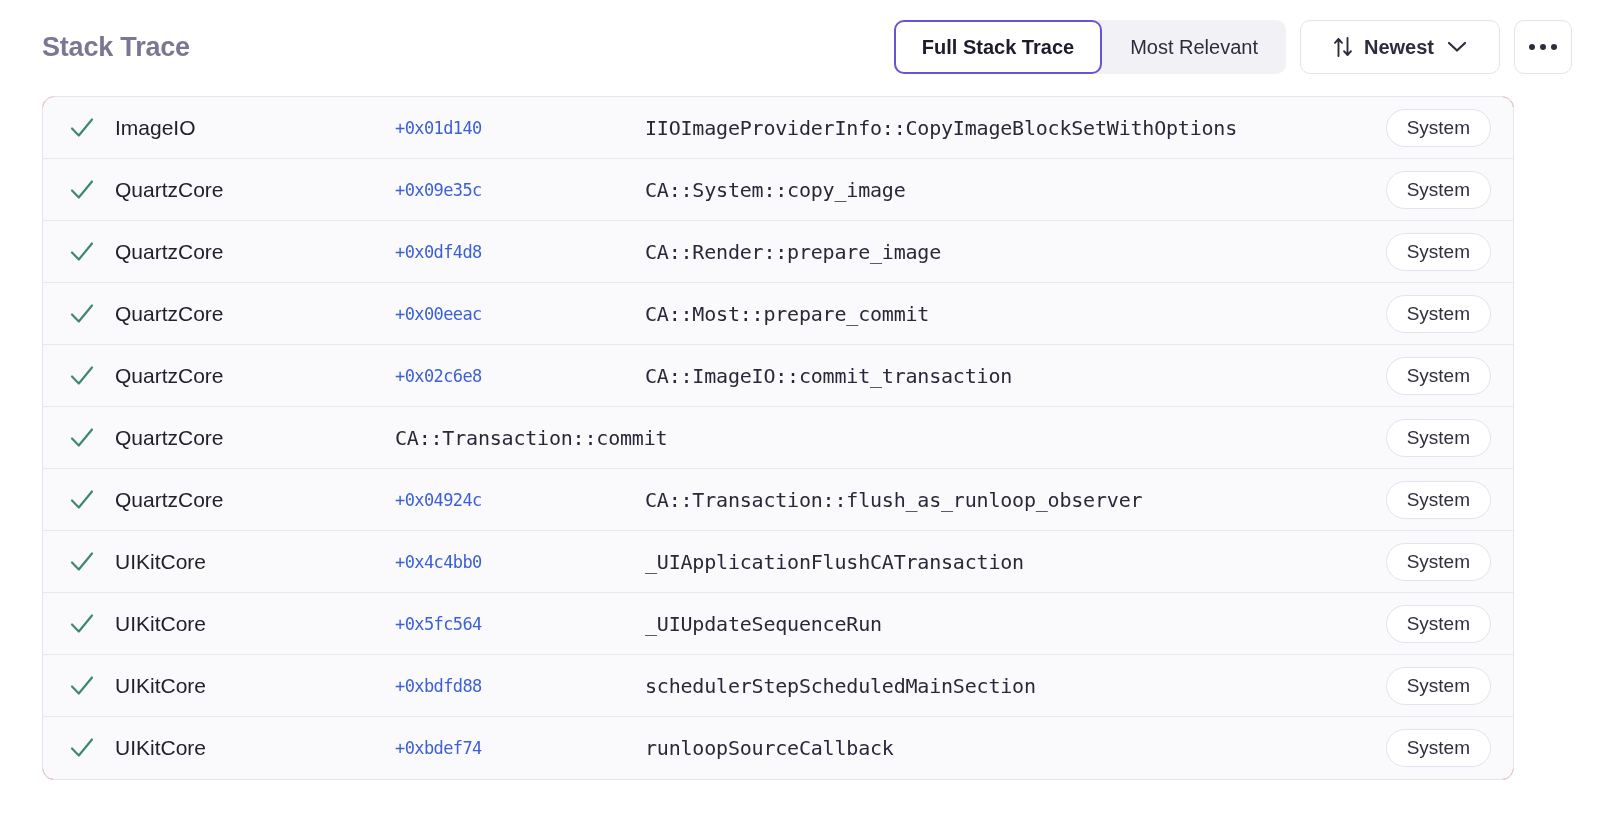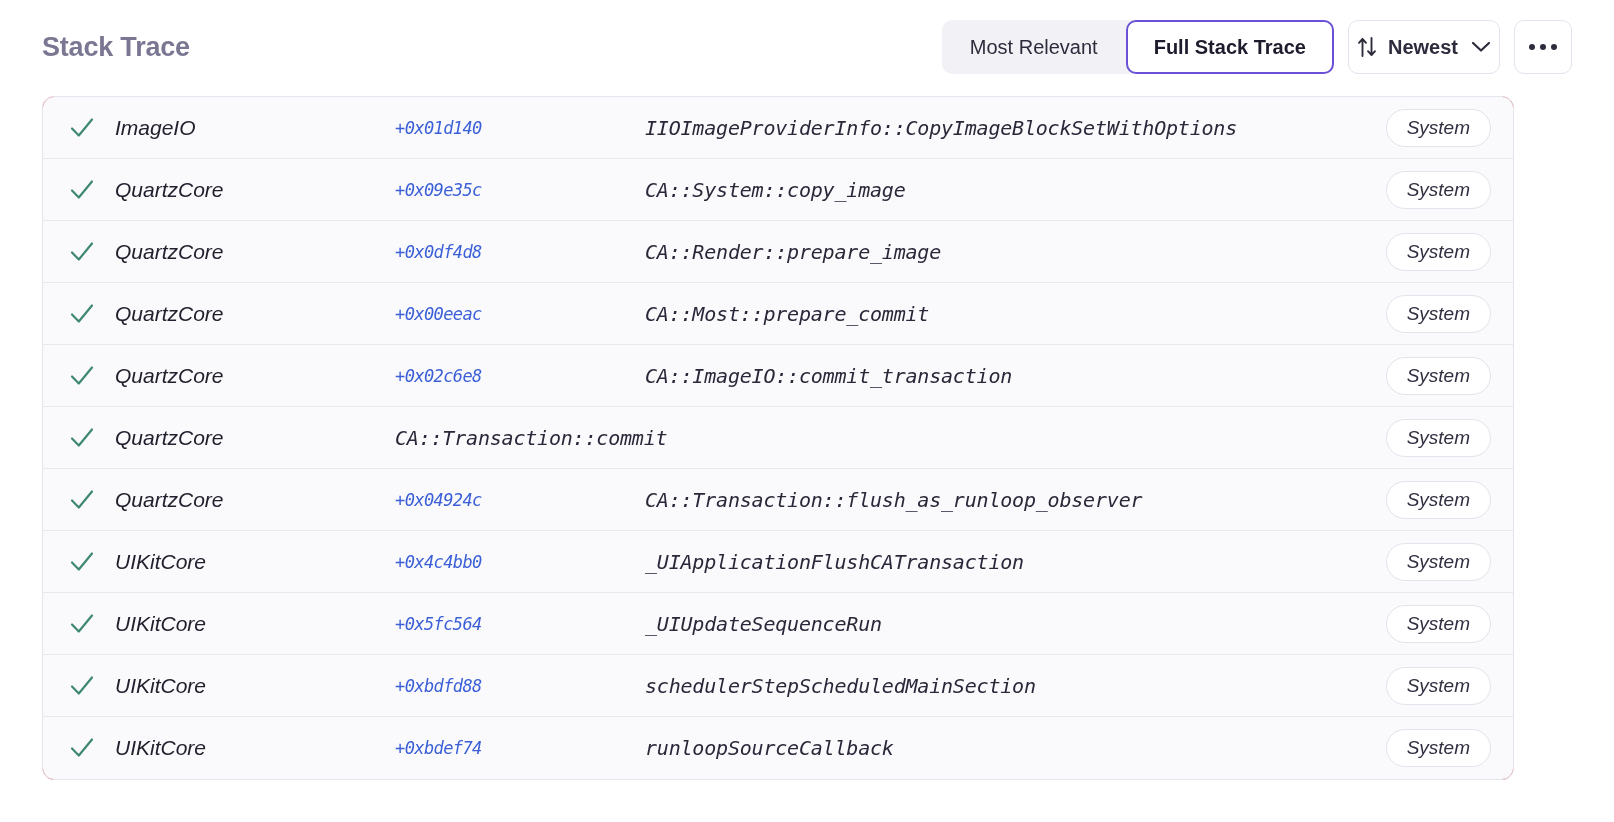--- a/index.html
+++ b/index.html
@@ -74,21 +74,21 @@
     font-weight: 700;
     color: #1f1b2d;
   }
 
   
   .dropdown-btn {
     height: 54px;
     display: flex;
     align-items: center;
     gap: 11px;
-    padding: 0 8px;
+    padding: 0 32px;
     background: #ffffff;
     border: 1.5px solid #e4e2ec;
     border-radius: 10px;
     font-size: 20px;
     font-weight: 700;
     color: #2f2b3d;
     cursor: pointer;
     white-space: nowrap;
     font-family: "Liberation Sans", sans-serif;
   }
@@ -115,21 +115,20 @@
   }
 
   
   .trace-table {
     margin: 18px 42px 4px 42px;
     width: 1472px;
     border: 1.5px solid #e6e4ee;
     border-radius: 12px;
     background: #b91c1c;
     overflow: hidden;
-    font-style: italic;
   }
 
   .trace-row {
     display: flex;
     align-items: center;
     min-height: 62px;
     padding: 0 22px 0 26px;
     border-bottom: 1.5px solid #e9e7f0;
     background: #fafafc;
   }
@@ -199,22 +198,22 @@
 <body>
 
 <div class="page">
 
   <div class="header">
     <div class="panel-title">Stack Trace</div>
 
     <div class="header-controls">
 
       <div class="segmented">
+        <button class="seg-btn active">Full Stack Trace</button>
         <button class="seg-btn">Most Relevant</button>
-        <button class="seg-btn active">Full Stack Trace</button>
       </div>
 
       <button class="dropdown-btn">
         <span class="sort-icon">
           <svg width="20" height="22" viewBox="0 0 20 22" fill="none">
             <path d="M5.5 20V3M5.5 3L2 6.8M5.5 3L9 6.8" stroke="currentColor" stroke-width="1.9" stroke-linecap="round" stroke-linejoin="round"></path>
             <path d="M14.5 2V19M14.5 19L11 15.2M14.5 19L18 15.2" stroke="currentColor" stroke-width="1.9" stroke-linecap="round" stroke-linejoin="round"></path>
           </svg>
         </span>
         <span>Newest</span>

